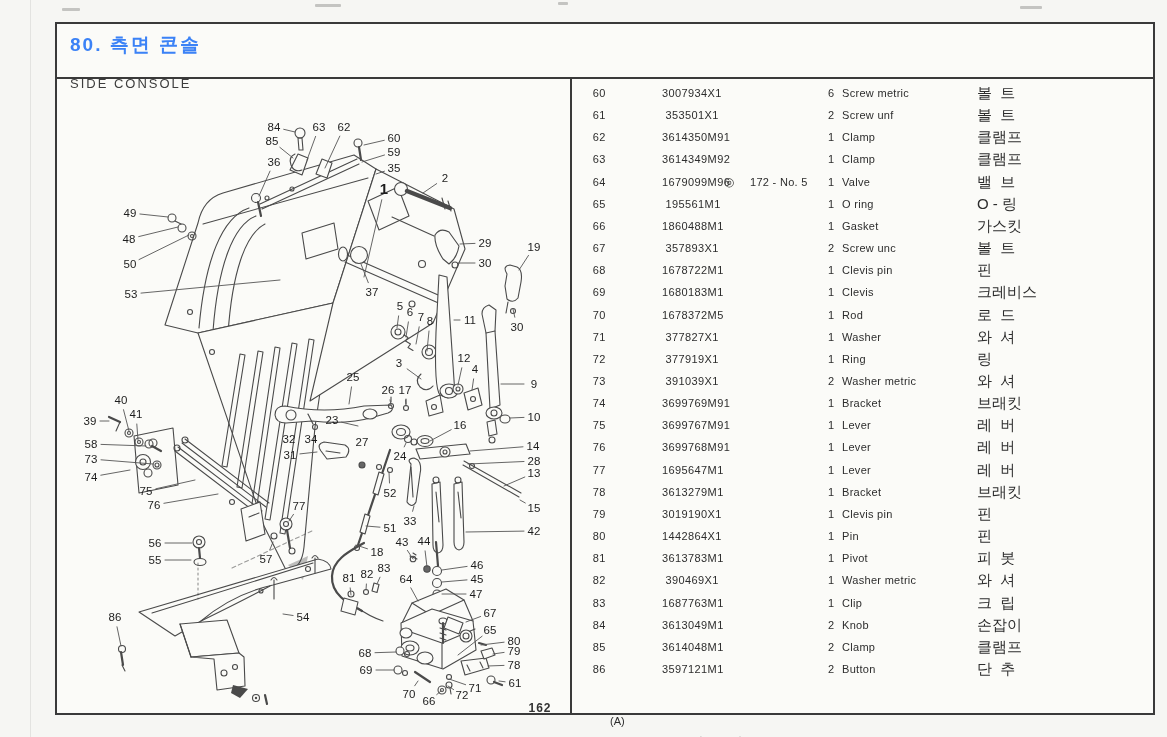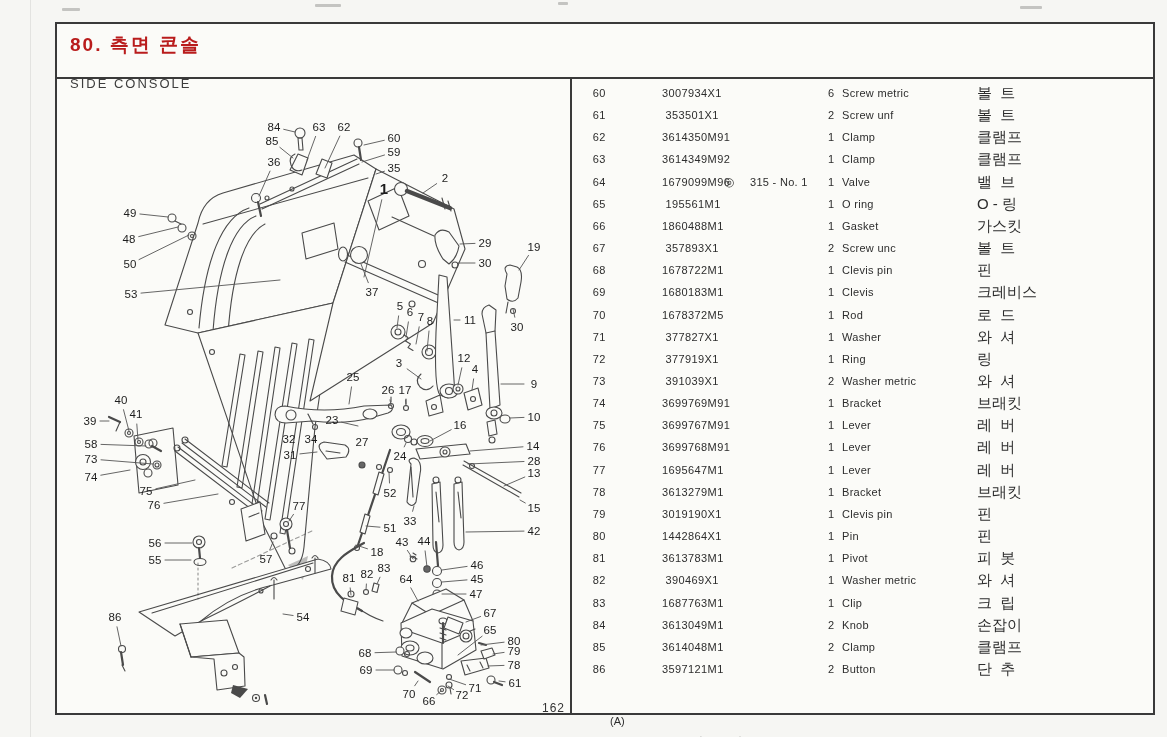--- a/index.html
+++ b/index.html
@@ -14,21 +14,21 @@
   .d1{left:62px;top:8px;width:18px;}
   .d2{left:315px;top:4px;width:26px;}
   .d3{left:558px;top:2px;width:10px;}
   .d4{left:1020px;top:6px;width:22px;}
 
   .border-box{
     position:absolute;left:55px;top:22px;width:1100px;height:693px;
     border:2px solid #3a3a3a;background:#fbfbf8;box-sizing:border-box;
   }
   .title-block{position:absolute;left:13px;top:8px;}
-  .title-ko{font-size:19px;font-weight:bold;letter-spacing:2px;color:#b91c1c;text-align:right;}
+  .title-ko{font-size:19px;font-weight:bold;letter-spacing:2px;color:#3b82f6;text-align:right;}
   .title-en{font-size:13px;letter-spacing:2px;color:#3d3d3d;margin-top:18px;}
   .title-rule{position:absolute;left:0;right:0;top:53px;border-top:2px solid #3a3a3a;}
   .divider{position:absolute;left:513px;top:53px;bottom:0;width:2px;background:#3a3a3a;}
 
   #diagram{position:absolute;left:0;top:55px;width:513px;height:634px;}
   #diagram path,#diagram line,#diagram circle,#diagram ellipse,#diagram rect{
     stroke:#4a4a4a;fill:none;stroke-width:1.1;stroke-linejoin:round;stroke-linecap:round;
   }
   #diagram .paper{fill:#fbfbf8;}
   #diagram .dark{fill:#4a4a4a;stroke:none;}
@@ -44,21 +44,21 @@
   .c-ref{position:absolute;left:6px;width:28px;text-align:right;letter-spacing:.5px;}
   .c-part{position:absolute;left:50px;letter-spacing:.4px;margin-left:40px;}
   .c-noteicon{position:absolute;left:152px;font-size:12px;color:#3c3c3c;}
   .c-note{position:absolute;left:178px;letter-spacing:.3px;}
   .c-qty{position:absolute;left:236px;width:26px;text-align:right;}
   .c-desc{position:absolute;left:270px;letter-spacing:.3px;text-align:right;}
   .c-kr{position:absolute;left:405px;font-size:15px;}
   .footnote{position:absolute;left:0;top:612px;height:20px;line-height:20px;white-space:pre;}
   .fn-label{position:absolute;left:38px;}
   .fn-text{position:absolute;left:76px;}
-  .page-number{position:absolute;left:458px;top:677px;width:50px;text-align:right;font-size:12px;letter-spacing:1px;color:#333;}
+  .page-number{position:absolute;left:458px;top:677px;width:50px;text-align:center;font-size:12px;letter-spacing:1px;color:#333;font-weight:bold;}
 </style>
 </head>
 <body>
 
 <div class="paper-edge"></div>
 <div class="scan-dash d1"></div>
 <div class="scan-dash d2"></div>
 <div class="scan-dash d3"></div>
 <div class="scan-dash d4"></div>
 
@@ -511,21 +511,21 @@
 
   <div id="parts-table">
     <div class="footnote">
       <span class="fn-label">(A)</span>
       <span class="fn-text">플로우트형  스풀밸브</span>
     </div>
   <div class="trow" style="top: 3px;"><span class="c-ref">60</span><span class="c-part">3007934X1</span><span class="c-qty">6</span><span class="c-desc">Screw metric</span><span class="c-kr">볼  트</span></div>
       <div class="trow" style="top: 25.1px;"><span class="c-ref">61</span><span class="c-part"> 353501X1</span><span class="c-qty">2</span><span class="c-desc">Screw unf</span><span class="c-kr">볼  트</span></div>
       <div class="trow" style="top: 47.3px;"><span class="c-ref">62</span><span class="c-part">3614350M91</span><span class="c-qty">1</span><span class="c-desc">Clamp</span><span class="c-kr">클램프</span></div>
       <div class="trow" style="top: 69.4px;"><span class="c-ref">63</span><span class="c-part">3614349M92</span><span class="c-qty">1</span><span class="c-desc">Clamp</span><span class="c-kr">클램프</span></div>
-      <div class="trow" style="top: 91.6px;"><span class="c-ref">64</span><span class="c-part">1679099M96</span><span class="c-noteicon">◎</span><span class="c-note">315 - No. 1</span><span class="c-qty">1</span><span class="c-desc">Valve</span><span class="c-kr">밸  브</span></div>
+      <div class="trow" style="top: 91.6px;"><span class="c-ref">64</span><span class="c-part">1679099M96</span><span class="c-noteicon">◎</span><span class="c-note">172 - No. 5</span><span class="c-qty">1</span><span class="c-desc">Valve</span><span class="c-kr">밸  브</span></div>
       <div class="trow" style="top: 113.8px;"><span class="c-ref">65</span><span class="c-part"> 195561M1</span><span class="c-qty">1</span><span class="c-desc">O ring</span><span class="c-kr">O - 링</span></div>
       <div class="trow" style="top: 135.9px;"><span class="c-ref">66</span><span class="c-part">1860488M1</span><span class="c-qty">1</span><span class="c-desc">Gasket</span><span class="c-kr">가스킷</span></div>
       <div class="trow" style="top: 158px;"><span class="c-ref">67</span><span class="c-part"> 357893X1</span><span class="c-qty">2</span><span class="c-desc">Screw unc</span><span class="c-kr">볼  트</span></div>
       <div class="trow" style="top: 180.2px;"><span class="c-ref">68</span><span class="c-part">1678722M1</span><span class="c-qty">1</span><span class="c-desc">Clevis pin</span><span class="c-kr">핀</span></div>
       <div class="trow" style="top: 202.3px;"><span class="c-ref">69</span><span class="c-part">1680183M1</span><span class="c-qty">1</span><span class="c-desc">Clevis</span><span class="c-kr">크레비스</span></div>
       <div class="trow" style="top: 224.5px;"><span class="c-ref">70</span><span class="c-part">1678372M5</span><span class="c-qty">1</span><span class="c-desc">Rod</span><span class="c-kr">로  드</span></div>
       <div class="trow" style="top: 246.6px;"><span class="c-ref">71</span><span class="c-part"> 377827X1</span><span class="c-qty">1</span><span class="c-desc">Washer</span><span class="c-kr">와  셔</span></div>
       <div class="trow" style="top: 268.8px;"><span class="c-ref">72</span><span class="c-part"> 377919X1</span><span class="c-qty">1</span><span class="c-desc">Ring</span><span class="c-kr">링</span></div>
       <div class="trow" style="top: 290.9px;"><span class="c-ref">73</span><span class="c-part"> 391039X1</span><span class="c-qty">2</span><span class="c-desc">Washer metric</span><span class="c-kr">와  셔</span></div>
       <div class="trow" style="top: 313.1px;"><span class="c-ref">74</span><span class="c-part">3699769M91</span><span class="c-qty">1</span><span class="c-desc">Bracket</span><span class="c-kr">브래킷</span></div>

